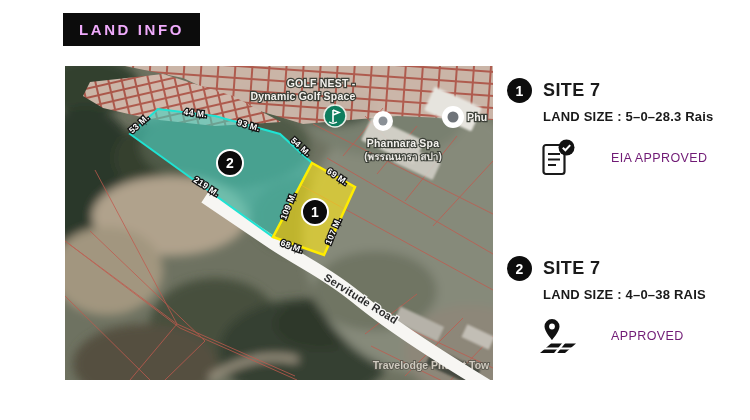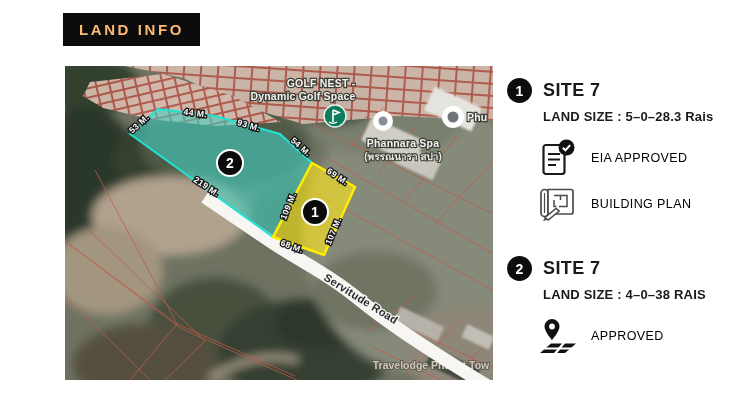--- a/index.html
+++ b/index.html
@@ -2,40 +2,40 @@
 <html><head>
 <meta charset="utf-8">
 <style>
   html,body{margin:0;padding:0;background:#ffffff;}
   .stage{position:relative;width:750px;height:420px;background:#ffffff;overflow:hidden;
          font-family:"Liberation Sans",sans-serif;color:#1a1a1a;}
 
   
   .hdr{position:absolute;left:63px;top:13px;width:137px;height:33px;background:#0c0c0c;
        display:flex;align-items:center;justify-content:center;}
-  .hdr span{color:#fdba74;font-size:15px;font-weight:bold;letter-spacing:2.6px;}
+  .hdr span{color:#f0abfc;font-size:15px;font-weight:bold;letter-spacing:2.6px;}
 
   
   .map{position:absolute;left:65px;top:66px;width:428px;height:314px;}
 
   
   .panel{position:absolute;left:507px;top:78px;width:240px;height:330px;}
   .site{position:absolute;left:0;width:240px;}
   .site1{top:0;}
   .site2{top:178px;}
   .site-head{display:flex;align-items:center;gap:11px;}
   .badge-num{width:25px;height:25px;border-radius:50%;background:#0d0d0d;color:#fff;
              display:flex;align-items:center;justify-content:center;
              font-size:14px;font-weight:bold;flex:0 0 25px;}
   .site-name{font-size:18px;font-weight:bold;letter-spacing:.4px;}
   .land-size{margin:6px 0 0 36px;font-size:13px;font-weight:bold;letter-spacing:.2px;}
   .features{margin:14px 0 0 31px;display:flex;flex-direction:column;gap:6px;}
   .feature{display:flex;align-items:center;gap:13px;height:40px;}
   .feature .ficon{flex:0 0 40px;display:flex;align-items:center;justify-content:center;}
-  .flabel{font-size:12.5px;letter-spacing:.4px;color:#000000;font-weight:500;}
+  .flabel{font-size:12.5px;letter-spacing:.4px;color:#701a75;font-weight:500;margin-left:20px;}
 
   
   text{font-family:"Liberation Sans",sans-serif;}
   .mlabel{font-size:8.6px;font-weight:bold;fill:#ffffff;stroke:#141414;stroke-width:2.6px;
           paint-order:stroke;letter-spacing:.4px;}
   .poi{font-size:10.5px;font-weight:bold;fill:#f4f2ee;stroke:#3c4038;stroke-width:2.4px;
        paint-order:stroke;letter-spacing:.2px;}
   .poi2{font-size:10px;font-weight:bold;fill:#e9e7e2;stroke:#3c4038;stroke-width:2.2px;paint-order:stroke;}
   .roadlabel{font-size:11px;font-weight:bold;fill:#2a2a2a;stroke:#f5f5f3;stroke-width:2.6px;
              paint-order:stroke;letter-spacing:.3px;}
@@ -197,34 +197,20 @@
               <rect x="2.5" y="6" width="21" height="29" rx="2.5" fill="#ffffff" stroke="#1a1a1a" stroke-width="2.2"></rect>
               <line x1="7" y1="15" x2="19" y2="15" stroke="#1a1a1a" stroke-width="2"></line>
               <line x1="7" y1="20.5" x2="19" y2="20.5" stroke="#1a1a1a" stroke-width="2"></line>
               <line x1="7" y1="26" x2="15" y2="26" stroke="#1a1a1a" stroke-width="2"></line>
               <circle cx="25.5" cy="8.5" r="8" fill="#111111"></circle>
               <path d="M21.8 8.7 l2.6 2.6 l4.8 -5.2" stroke="#ffffff" stroke-width="2" fill="none"></path>
             </svg>
           </span>
           <span class="flabel">EIA APPROVED</span>
         </div>
-        <div class="feature">
-          <span class="ficon">
-            <svg width="38" height="36" viewBox="0 0 38 36">
-              <rect x="2" y="3.5" width="7" height="27" rx="3.5" fill="#ffffff" stroke="#4a4a4a" stroke-width="1.7"></rect>
-              <line x1="5.5" y1="7" x2="5.5" y2="27" stroke="#4a4a4a" stroke-width="1.2"></line>
-              <path d="M9 3.5 h23 a2 2 0 0 1 2 2 v20.5 a2 2 0 0 1 -2 2 h-23 z" fill="#ffffff" stroke="#4a4a4a" stroke-width="1.7"></path>
-              <path d="M15 9.5 h13 v11 h-8 m-2.5 0 h-2.5 v-6.5" stroke="#4a4a4a" stroke-width="1.5" fill="none"></path>
-              <line x1="21.5" y1="9.5" x2="21.5" y2="14" stroke="#4a4a4a" stroke-width="1.5"></line>
-              <path d="M6 31.5 L17 22.5 l3.2 2.6 L9.2 34 z" fill="#ffffff" stroke="#4a4a4a" stroke-width="1.5"></path>
-              <path d="M6 31.5 l-2 3.8 4.2 -1.6" fill="#4a4a4a"></path>
-            </svg>
-          </span>
-          <span class="flabel">BUILDING PLAN</span>
-        </div>
       </div>
     </section>
 
     <section class="site site2">
       <div class="site-head">
         <span class="badge-num">2</span>
         <span class="site-name">SITE 7</span>
       </div>
       <div class="land-size">LAND SIZE : 4–0–38 RAIS</div>
       <div class="features">

